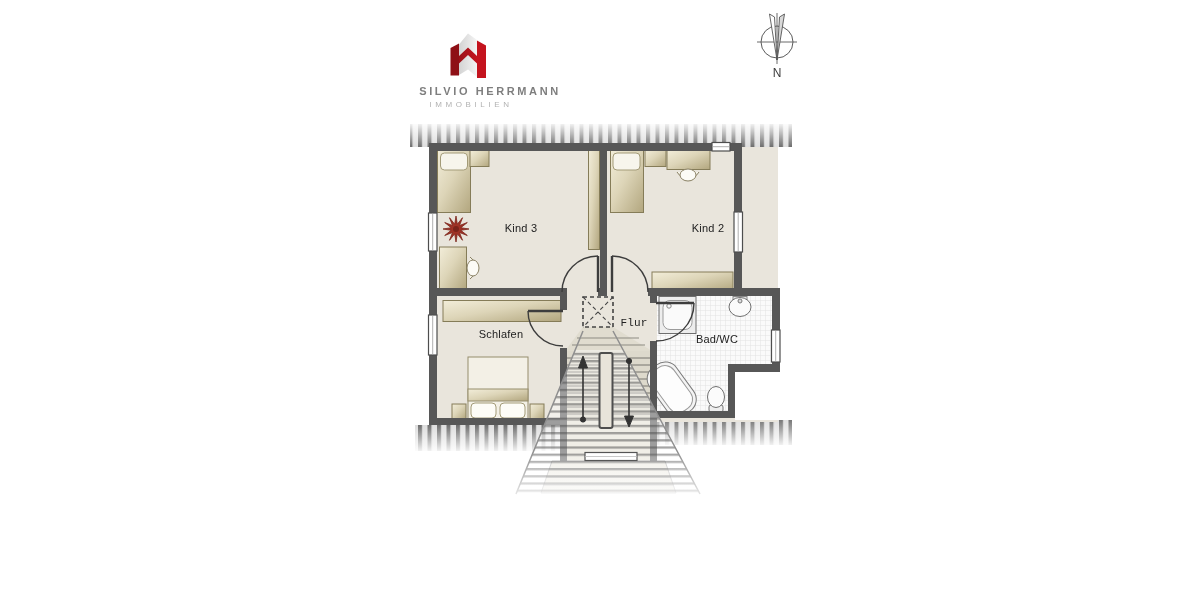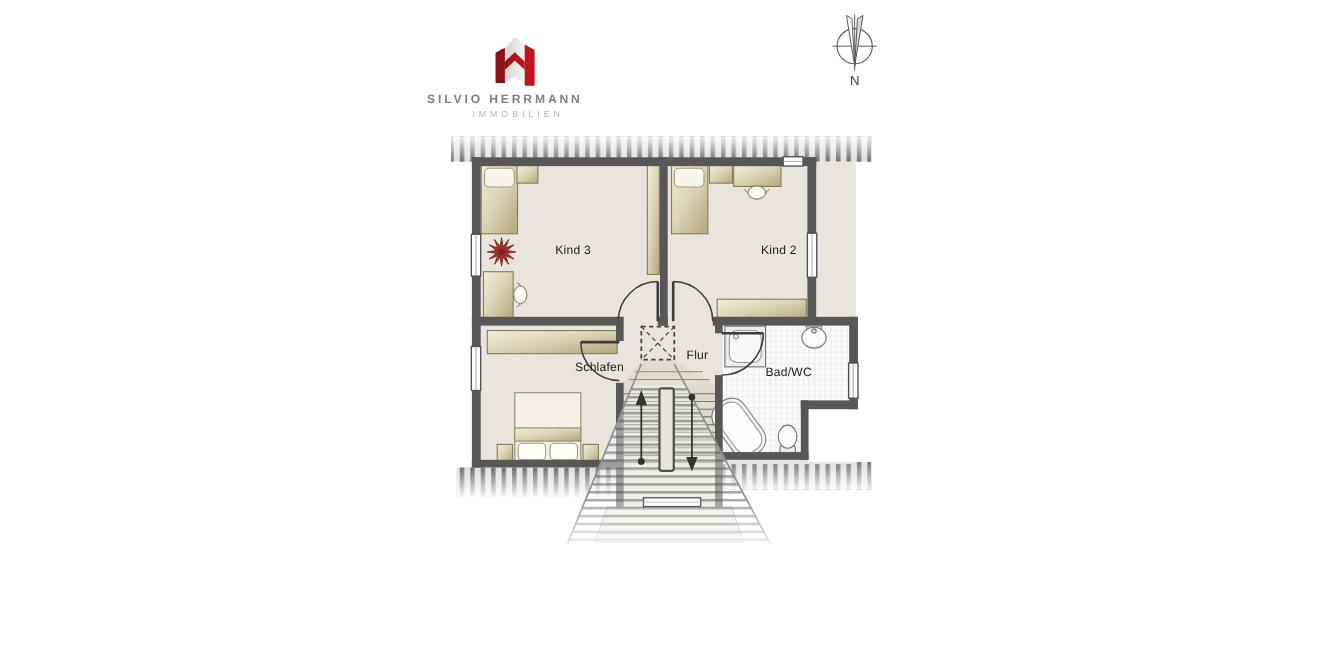--- a/index.html
+++ b/index.html
@@ -212,23 +212,23 @@
   </g>
 
   <g>
     <polygon points="459,44.5 468,33.5 477,40 477,77 468,69.5 459,75" fill="url(#gradRibbon)"></polygon>
     <polygon points="459,56 468,47.5 477,56 477,63.5 468,55 459,63.5" fill="url(#gradBar)"></polygon>
     <polygon points="450.5,48 459,43.5 459,75.5 450.5,75.5" fill="#8e1016"></polygon>
     <polygon points="477,40.5 486,45.5 486,78 477,78" fill="#c4131e"></polygon>
   </g>
 </svg>
 
-<div class="brand-name" style="left:459px;top:91px;">SILVIO HERRMANN</div>
+<div class="brand-name" style="left:490px;top:91px;">SILVIO HERRMANN</div>
 <div class="brand-sub" style="left:471px;top:104px;text-align:right;">IMMOBILIEN</div>
 <div class="north" style="left:777px;top:73px;transform:translate(-50%,-50%);">N</div>
 
 <div class="lbl" style="left:521px;top:228px;">Kind 3</div>
 <div class="lbl" style="left:674px;top:228px;margin-left:34px;">Kind 2</div>
-<div class="lbl" style="left:501px;top:334px;margin-left:44px;">Schlafen</div>
-<div class="lbl" style="left:634px;top:323px;">Flur</div>
+<div class="lbl" style="left:501px;top:334px;">Schlafen</div>
+<div class="lbl" style="left:634px;top:323px;font-family:Liberation Mono, monospace;">Flur</div>
 <div class="lbl" style="left:717px;top:339px;">Bad/WC</div>
 
 </div>
 
 </body></html>

